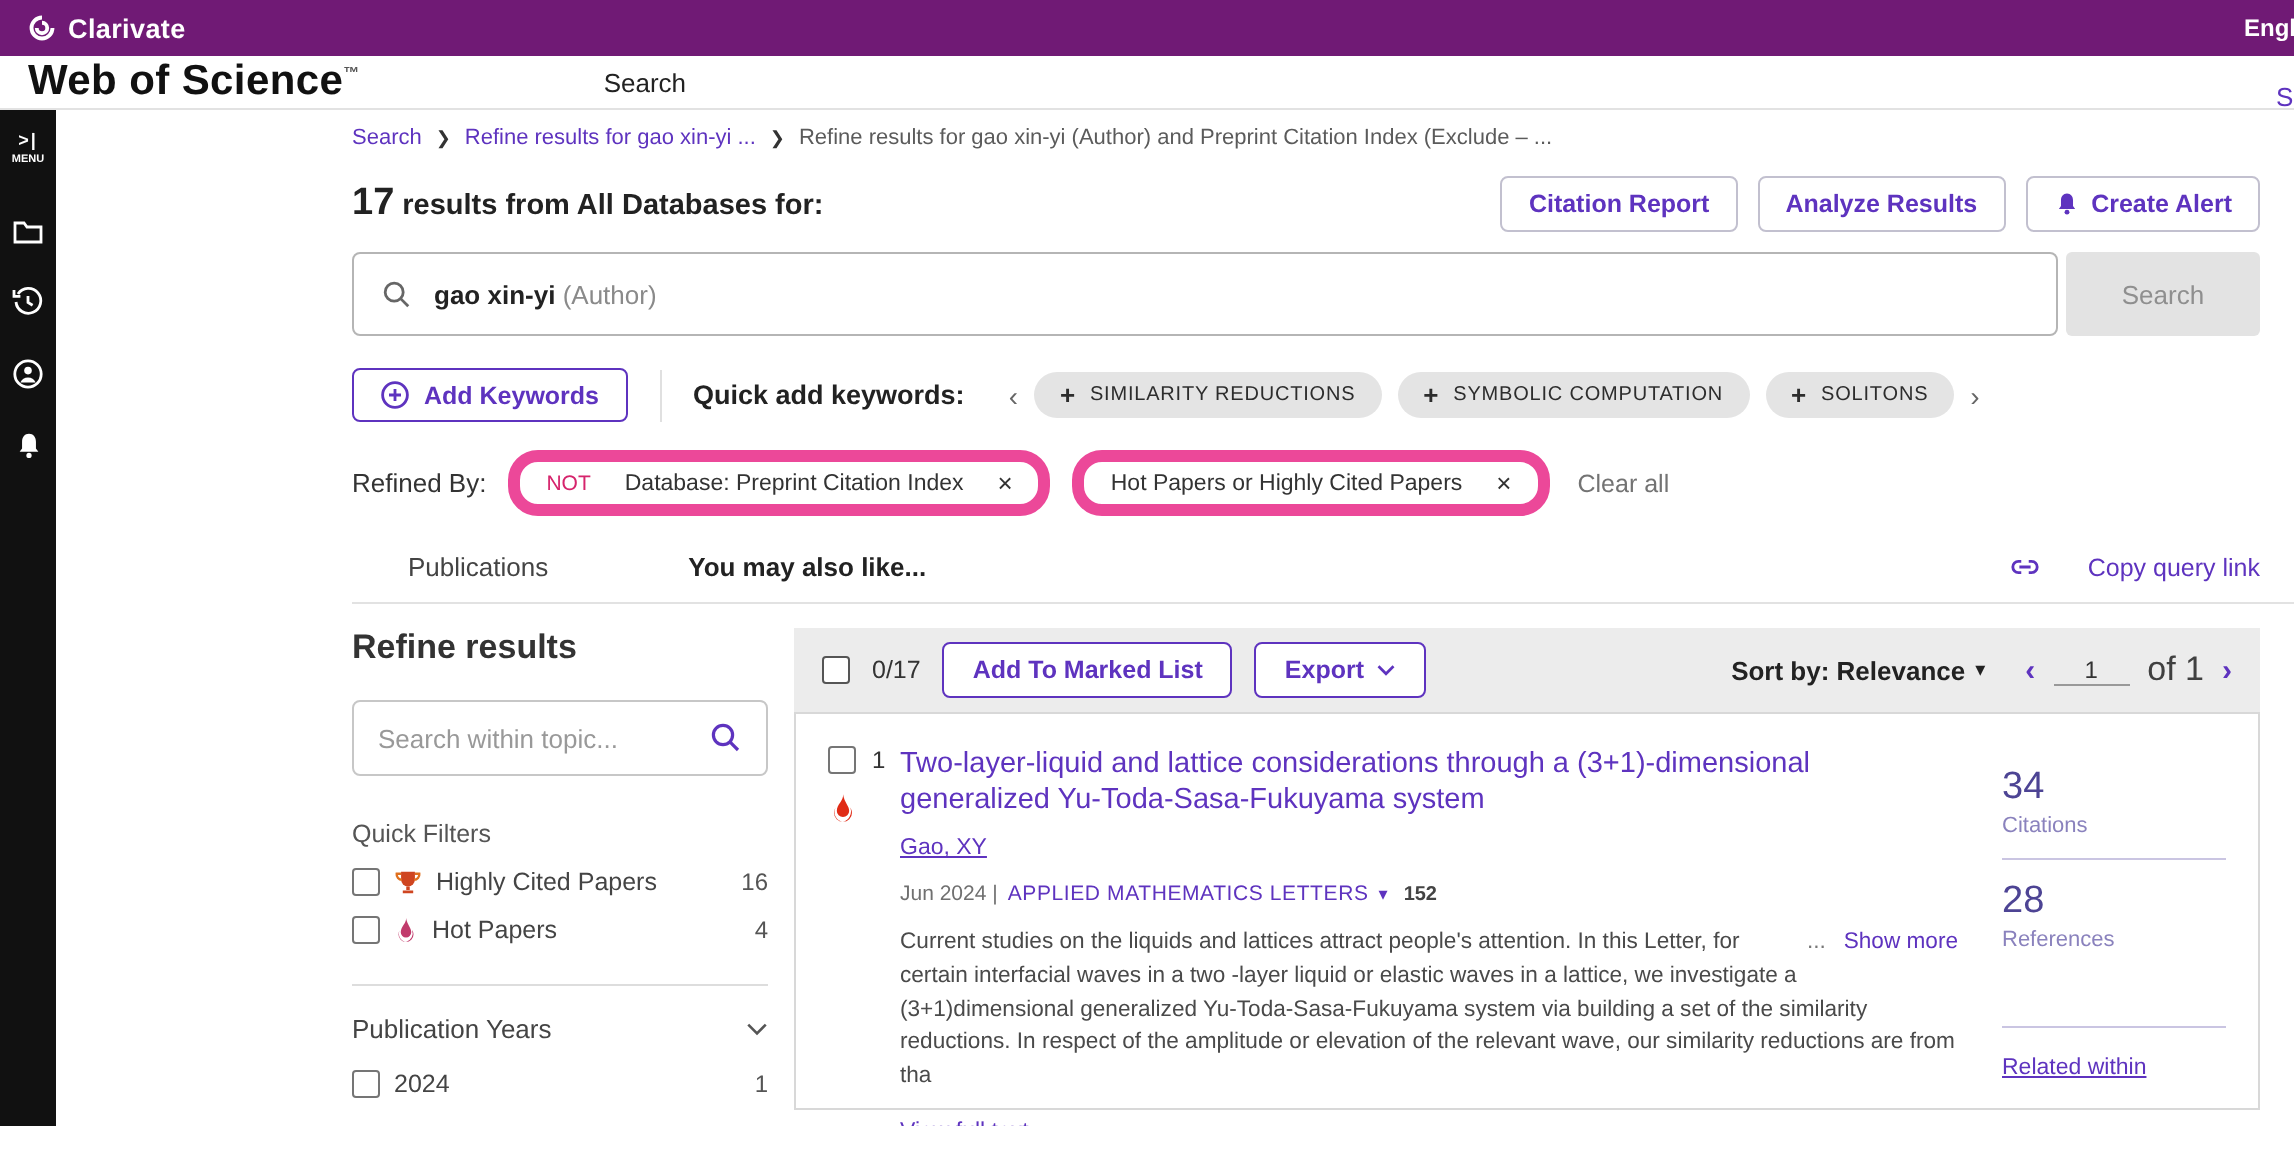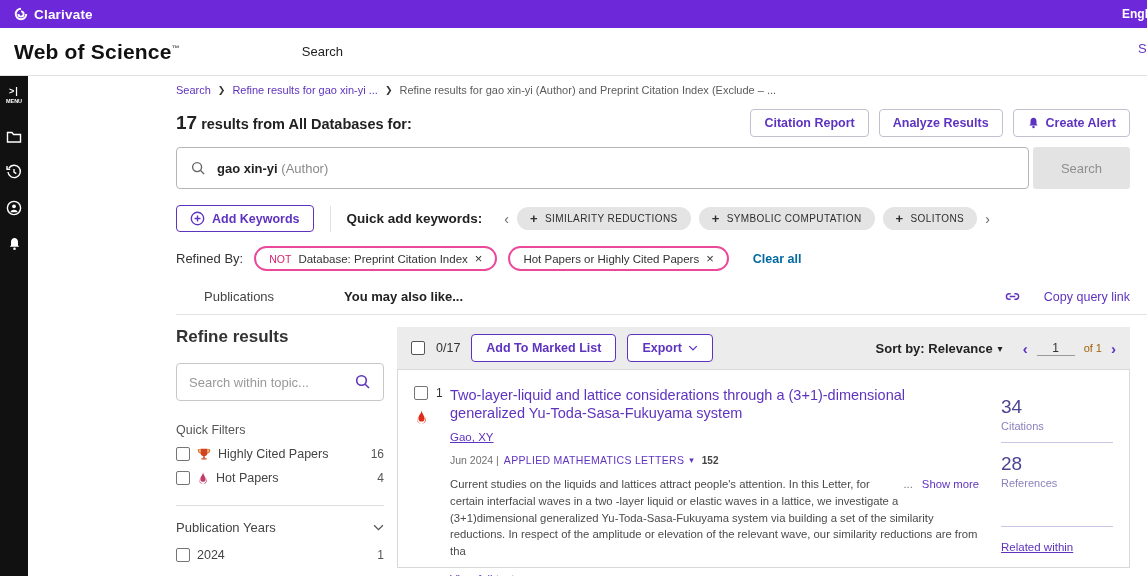--- a/index.html
+++ b/index.html
@@ -1,25 +1,25 @@
 <!DOCTYPE html>
 <html><head>
 <meta charset="utf-8">
 <style>
   * { box-sizing: border-box; margin: 0; padding: 0; }
   html,body { width:1147px; height:576px; overflow:hidden; }
   body { font-family:"Liberation Sans","DejaVu Sans",sans-serif; background:#fff; color:#333; position:relative; }
 
   
-  .topbar { height:28px; background:#6d28d9; display:flex; align-items:center; padding:14px 14px; position:relative; }
+  .topbar { height:28px; background:#701a75; display:flex; align-items:center; padding:14px 14px; position:relative; }
   .brand { display:flex; align-items:center; gap:6px; color:#fff; font-weight:bold; font-size:13.5px; letter-spacing:.2px; }
   .lang { position:absolute; left:1122px; top:7px; color:#fff; font-weight:bold; font-size:12px; white-space:nowrap; }
 
   
-  .header { height:48px; background:#fff; display:flex; align-items:center; padding:0 14px; border-bottom:1px solid #e2e2e2; position:relative; }
+  .header { height:27px; background:#fff; display:flex; align-items:center; padding:0 14px; border-bottom:1px solid #e2e2e2; position:relative; }
   .wos-logo { font-weight:bold; font-size:21px; color:#111; letter-spacing:.2px; }
   .wos-logo sup { font-size:8px; color:#555; }
   .nav-search { margin-left:122px; font-size:13px; color:#222; cursor:pointer; }
   .signin { position:absolute; left:1138px; top:13px; color:#5e33bf; font-size:13px; white-space:nowrap; }
 
   .app { display:flex; height:508px; }
 
   
   .rail { width:28px; background:#111; display:flex; flex-direction:column; align-items:center; padding-top:10px; flex-shrink:0; }
   .rail .menu { color:#fff; text-align:center; margin-bottom:26px; cursor:pointer; }
@@ -50,24 +50,24 @@
   .add-kw { display:flex; align-items:center; gap:7px; border:1px solid #5e33bf; color:#5e33bf; background:#fff; font-weight:bold; font-size:12.5px; border-radius:4px; padding:5px 13px; cursor:pointer; font-family:inherit; }
   .kw-div { width:1px; height:26px; background:#e0e0e0; margin:0 16px; }
   .kw-label { font-weight:bold; font-size:13.5px; color:#222; margin-right:14px; }
   .kw-chev { color:#666; font-size:14px; padding:0 8px; cursor:pointer; }
   .kw-chips { display:flex; gap:8px; }
   .chip-add { display:flex; align-items:center; gap:7px; background:#e4e4e4; border:none; border-radius:15px; padding:6px 13px; font-size:10px; letter-spacing:.4px; color:#2d2d2d; cursor:pointer; font-family:inherit; }
   .chip-add .plus { font-size:13px; font-weight:bold; line-height:0; }
 
   .refined-row { margin-top:14px; display:flex; align-items:center; gap:11px; }
   .refined-label { font-size:13px; color:#333; }
-  .chip-filter { display:flex; align-items:center; gap:7px; background:#fff; border:2px solid #ec4899; border-radius:15px; padding:4px 13px; font-size:11.5px; color:#333; cursor:default; }
+  .chip-filter { display:flex; align-items:center; gap:17px; background:#fff; border:6px solid #ec4899; border-radius:15px; padding:4px 13px; font-size:11.5px; color:#333; cursor:default; }
   .chip-filter .not { color:#d6246c; font-size:10.5px; }
   .chip-x { font-size:13px; color:#333; cursor:pointer; line-height:1; }
-  .clear-all { color:#0369a1; font-size:12.5px; font-weight:bold; cursor:pointer; margin-left:13px; }
+  .clear-all { color:#737373; font-size:12.5px; font-weight:normal; cursor:pointer; margin-left:3px; }
 
   .tabs-row { margin-top:18px; display:flex; align-items:center; font-size:13px; }
   .tab-pubs { margin-left:28px; color:#444; cursor:pointer; }
   .tab-also { margin-left:70px; color:#222; font-weight:bold; cursor:pointer; }
   .copy-link { margin-left:auto; display:flex; align-items:center; gap:24px; color:#5e33bf; font-size:12.5px; cursor:pointer; }
   .rule { margin-top:10px; margin-right:-17px; border-bottom:1px solid #e2e2e2; }
 
   .main { display:flex; margin-top:12px; }
 
   
@@ -88,21 +88,21 @@
   
   .results { flex:1; margin-left:13px; display:flex; flex-direction:column; }
   .toolbar { background:#ececec; height:42px; display:flex; align-items:center; padding:0 14px; gap:11px; }
   .toolbar .sel { font-size:12.5px; color:#333; }
   .btn-sm { border:1px solid #5e33bf; background:#fff; color:#5e33bf; font-weight:bold; font-size:12.5px; border-radius:4px; padding:6px 14px; cursor:pointer; font-family:inherit; display:flex; align-items:center; gap:6px; }
   .tb-right { margin-left:auto; display:flex; align-items:center; gap:20px; }
   .sort { font-size:13px; font-weight:bold; color:#222; cursor:pointer; display:flex; align-items:center; gap:5px; }
   .pager { display:flex; align-items:center; gap:9px; }
   .pg-ch { color:#5e33bf; font-size:15px; font-weight:bold; cursor:pointer; }
   .pg-input { width:38px; border:none; border-bottom:1px solid #999; background:transparent; text-align:center; font-size:12px; color:#333; font-family:inherit; outline:none; }
-  .pg-of { font-size:11px; color:#a16207;text-align:center; }
+  .pg-of { font-size:17px; color:#404040;text-align:center; }
 
   .card { background:#fff; border:1px solid #d8d8d8; height:199px; display:flex; padding:16px 16px 12px 16px; }
   .rc-left { width:36px; flex-shrink:0; }
   .rc-left .idx-row { display:flex; align-items:center; gap:8px; font-size:12px; color:#333; }
   .rc-left .flame { margin-top:9px; margin-left:1px; }
   .rc-mid { flex:1; padding-right:22px; min-width:0; }
   .rc-title { font-size:14.5px; color:#5e33bf; line-height:1.25; cursor:pointer; }
   .rc-author { margin-top:9px; font-size:11.5px; color:#5e33bf; text-decoration:underline; cursor:pointer; display:inline-block; }
   .rc-src { margin-top:9px; font-size:10.5px; color:#707070; display:flex; align-items:center; gap:5px; }
   .rc-src .jrnl { color:#5e33bf; letter-spacing:.3px; cursor:pointer; }

